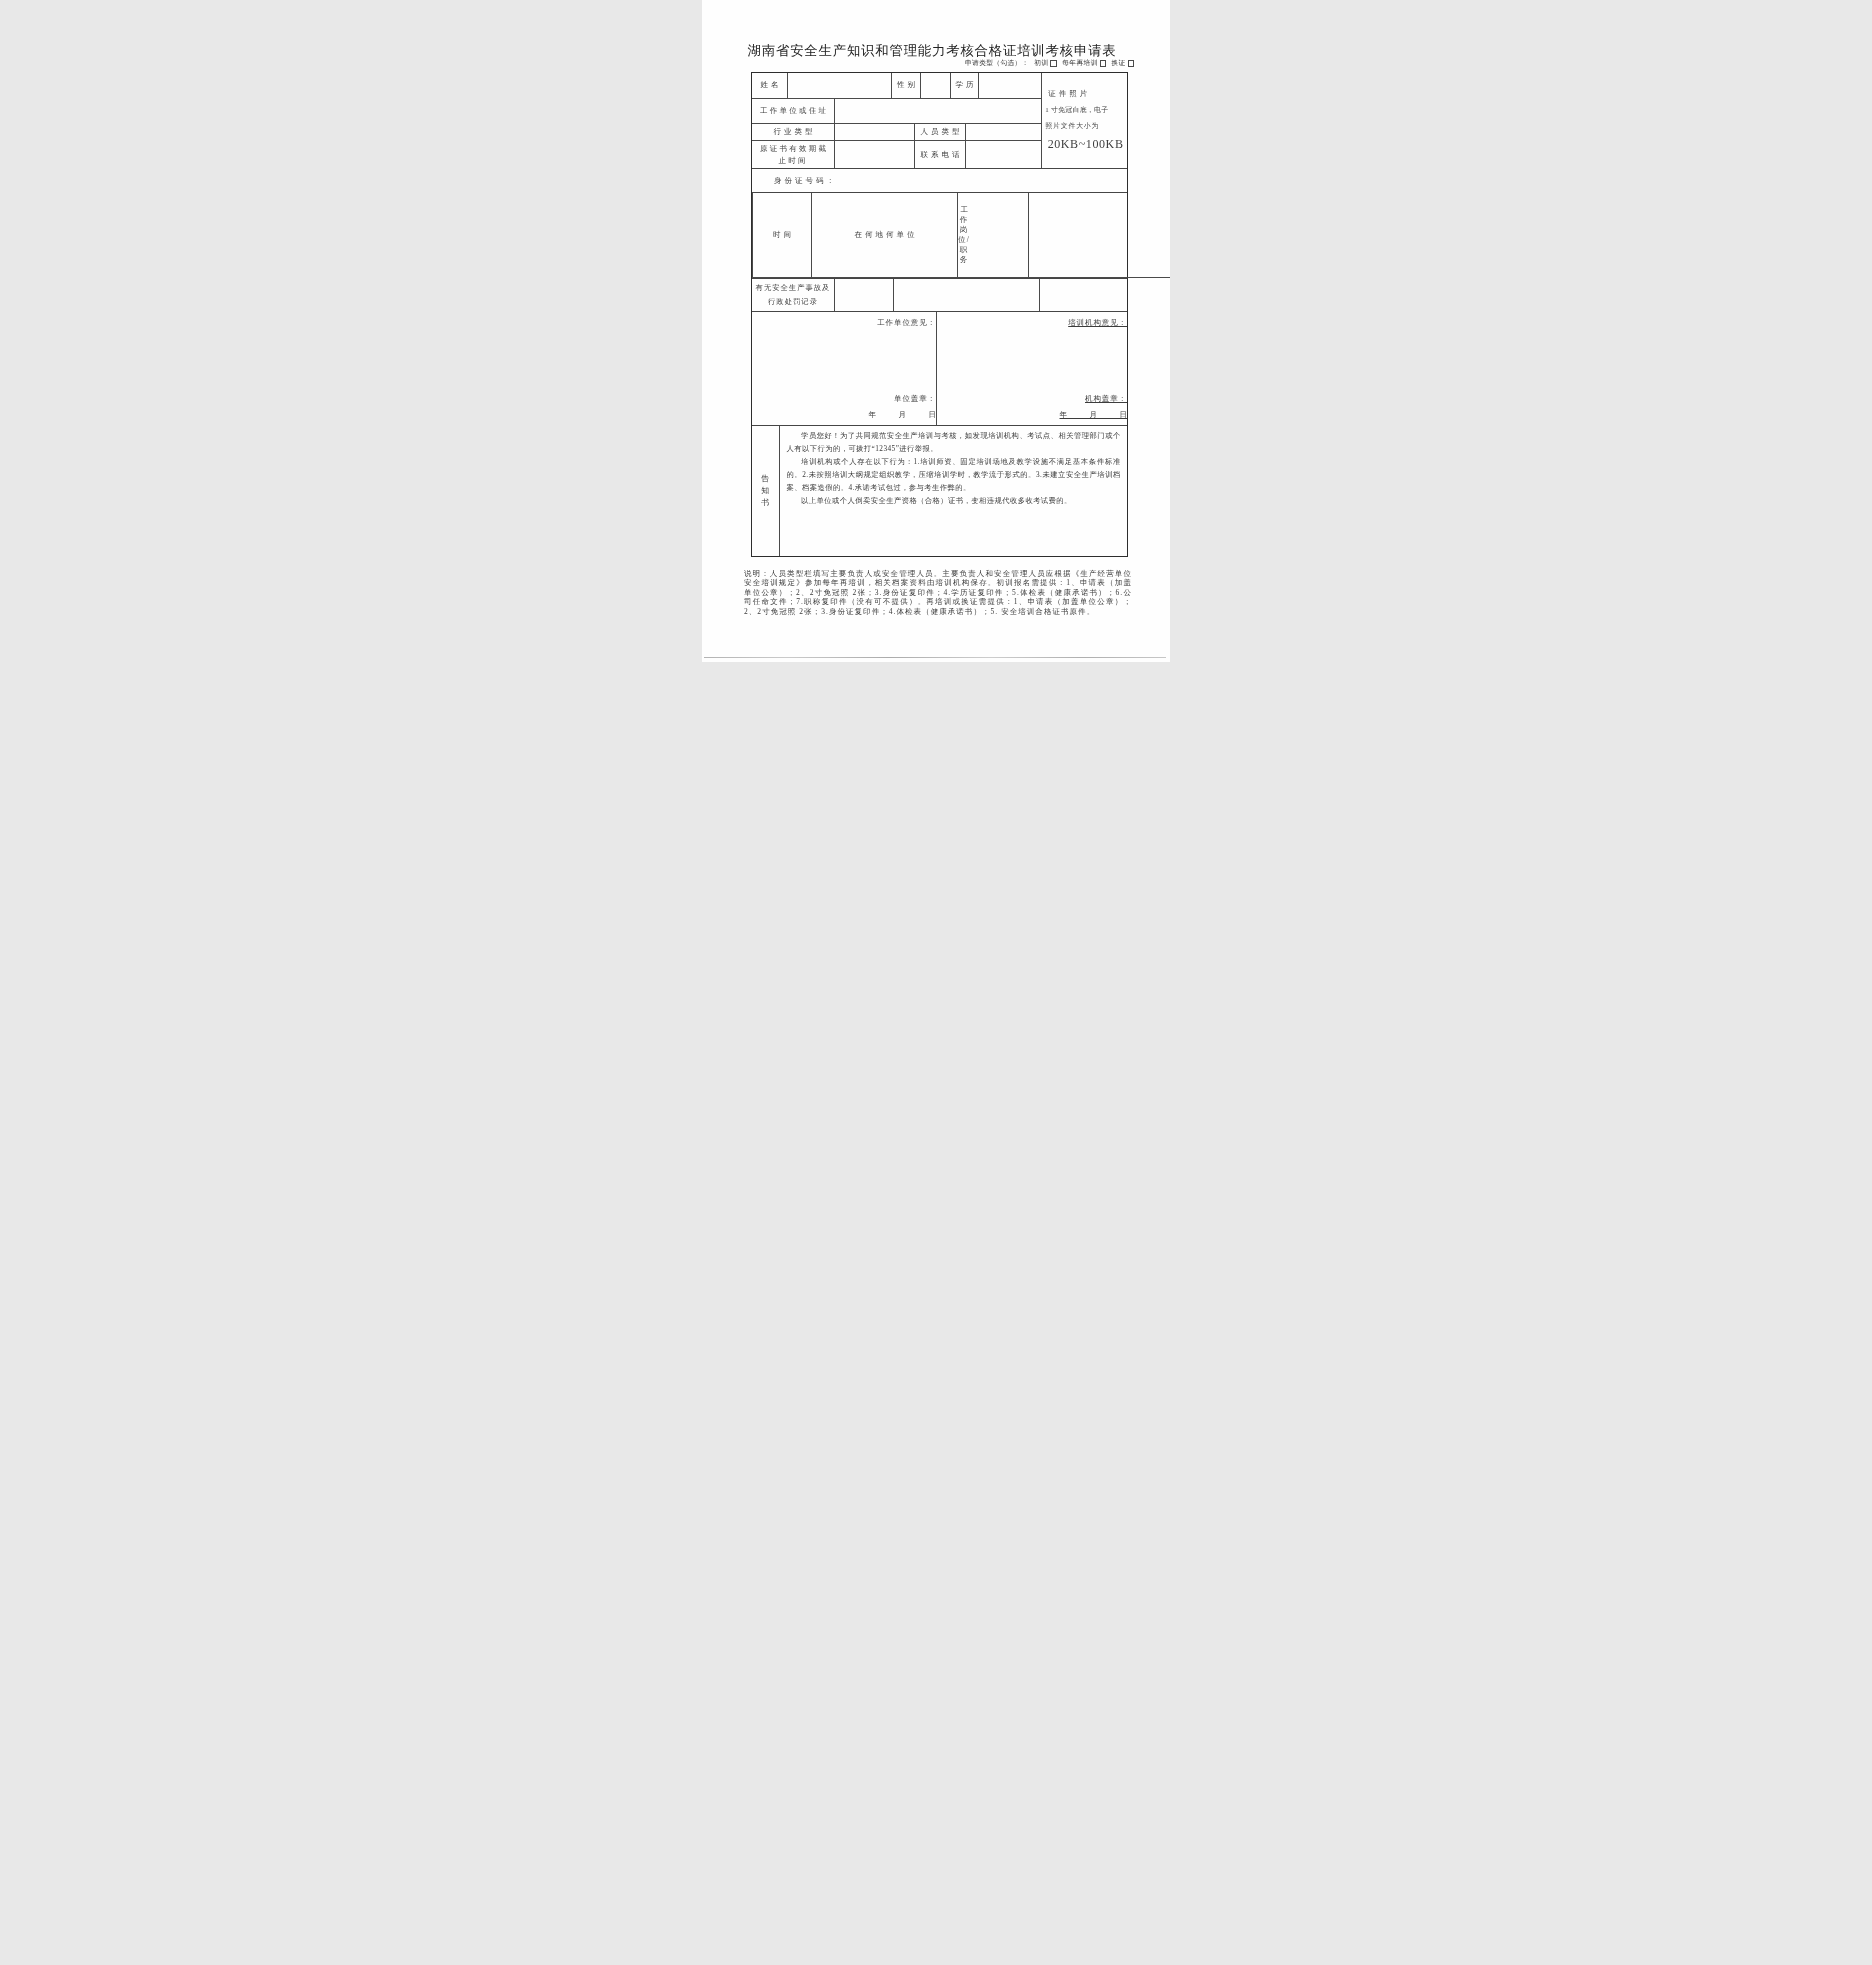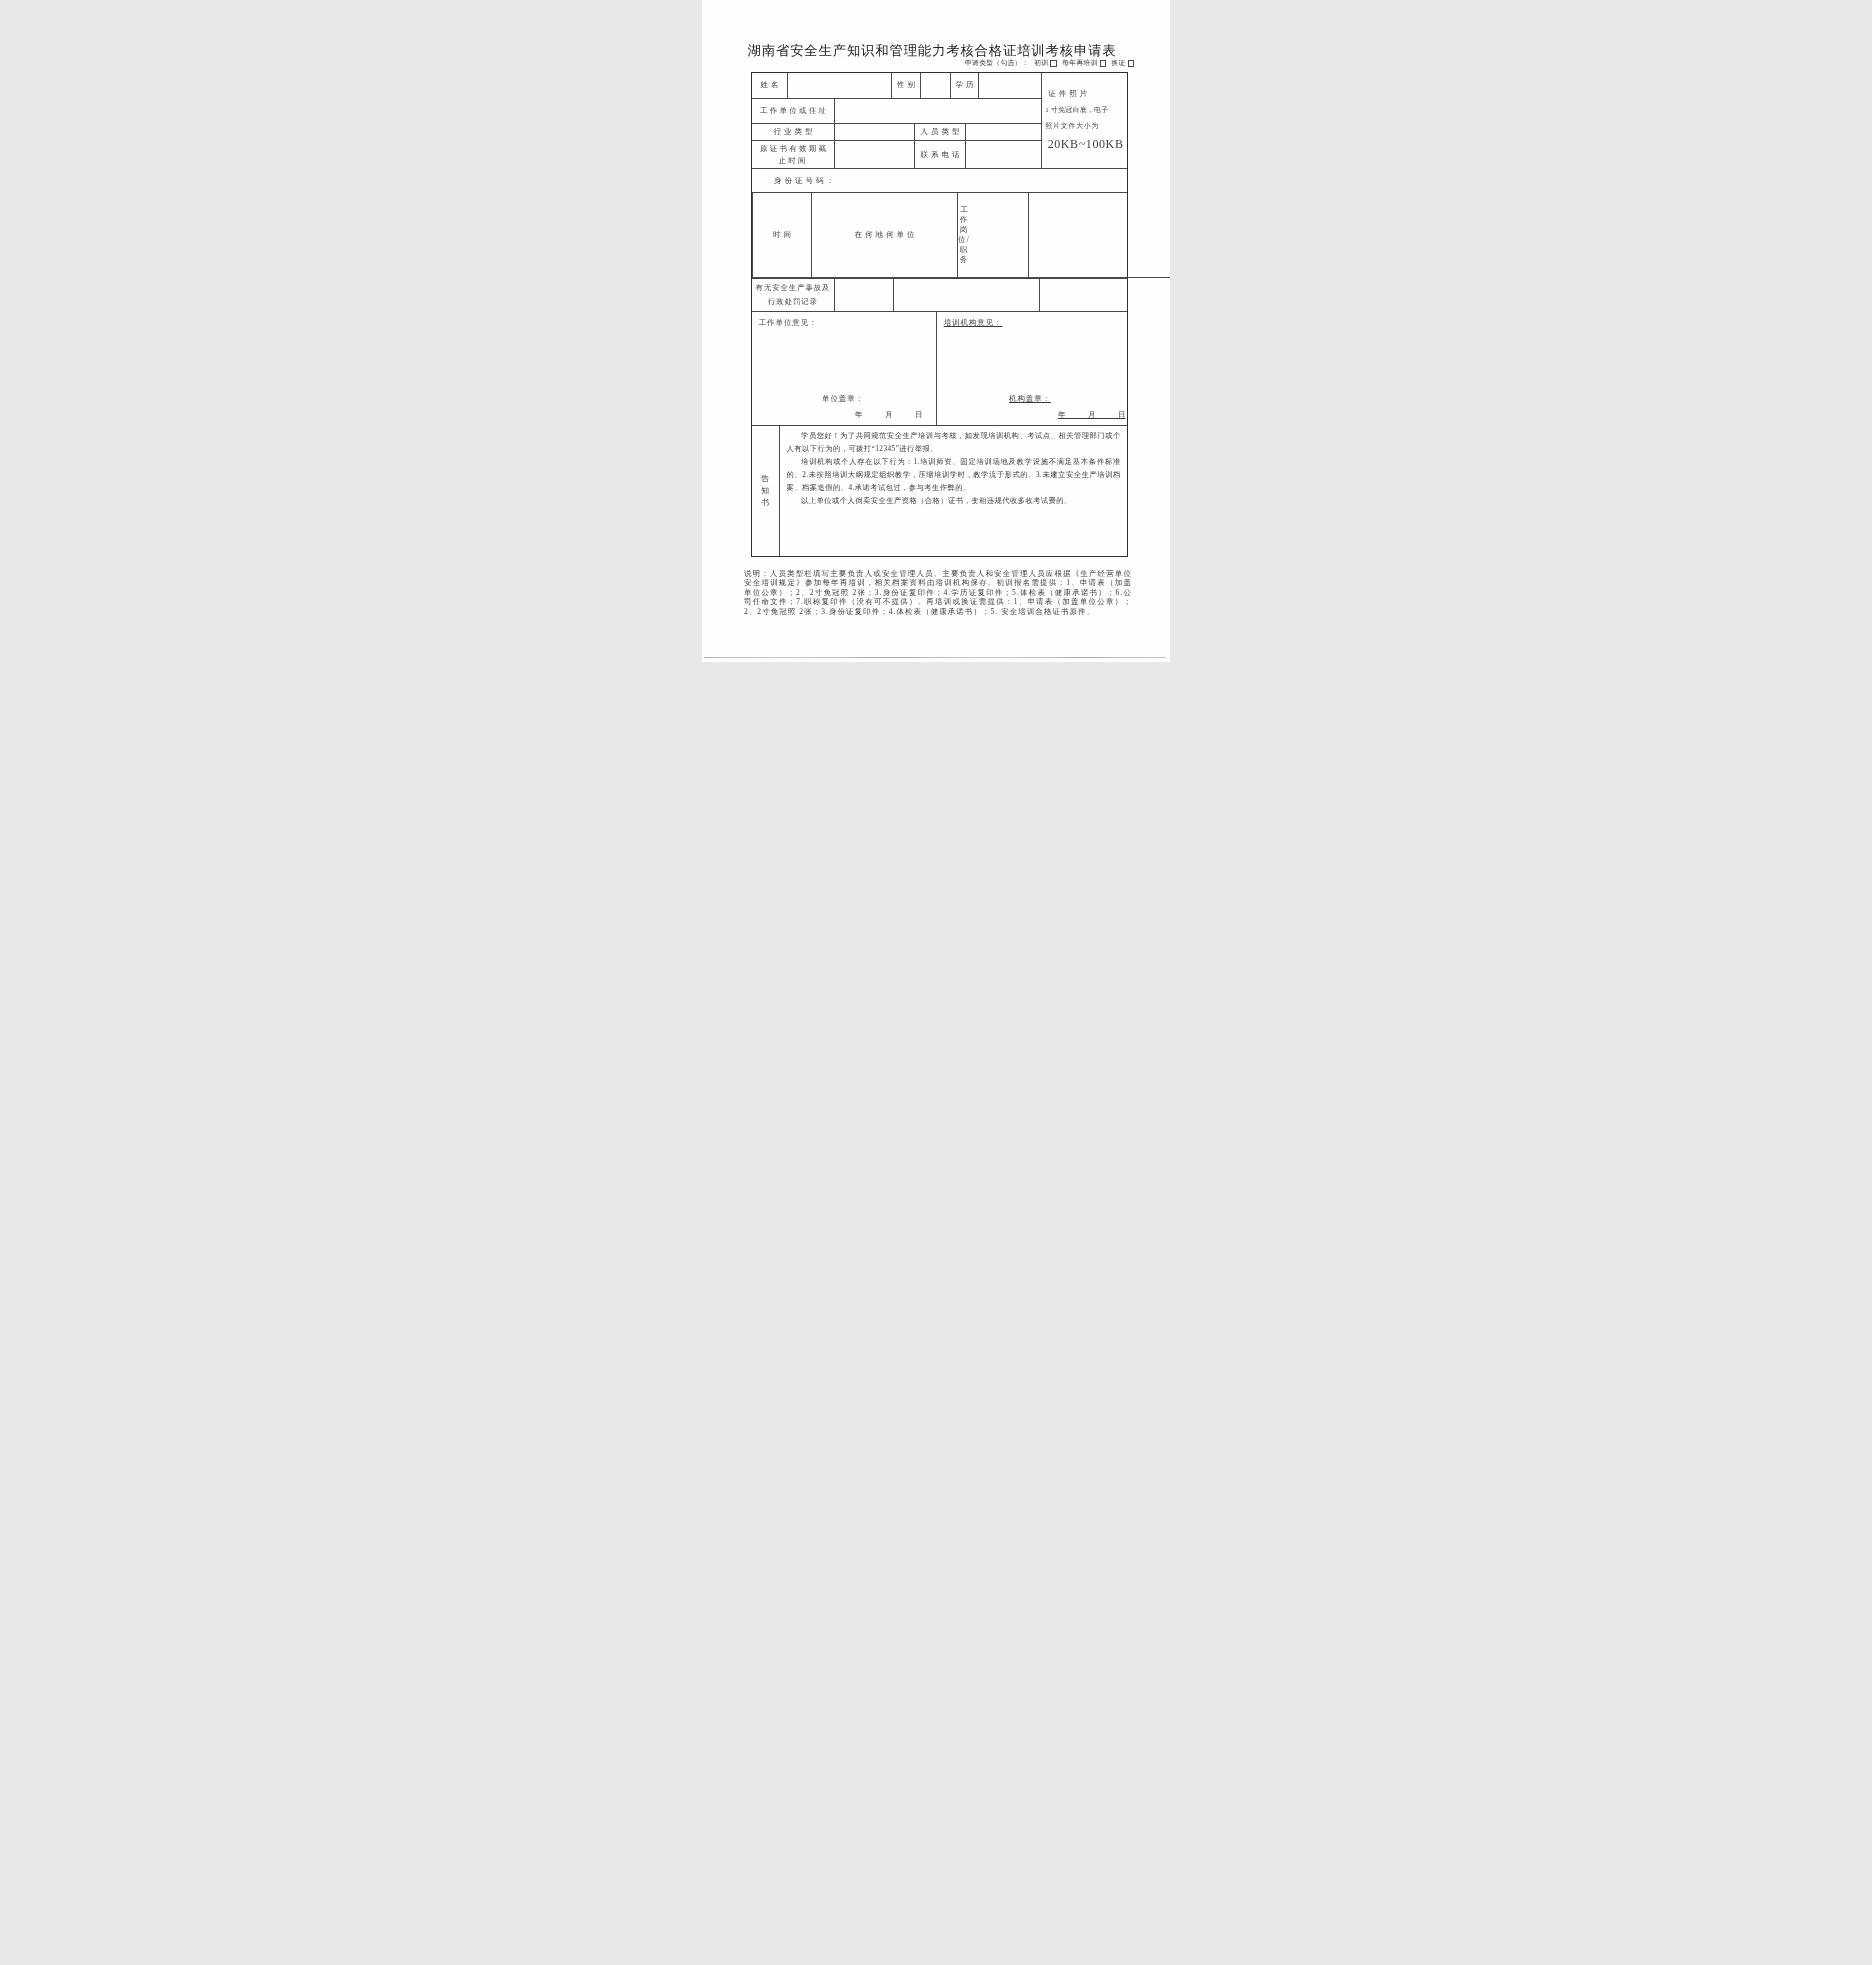--- a/index.html
+++ b/index.html
@@ -60,21 +60,21 @@
   .work-label { width:83px; line-height:23.6px; }
   .work-right { flex:1; display:flex; flex-direction:row; }
   .wrow { display:flex; flex:1; }
   .wc1 { width:59px; } .wc2 { width:146px; } .wc3 { flex:1; }
 
   
   .acc-label { width:83px; font-size:7.3px; letter-spacing:.14em; line-height:14.5px; }
   .acc1 { width:59px; } .acc2 { width:146px; } .acc3 { flex:1; }
 
   
-  .op-row { height:114px; }
+  .op-row { height:114px;text-align:right; }
   .op-cell { display:flex; flex-direction:column; padding:5.5px 0 5.1px 0; }
   .op-left { width:185px; }
   .op-right { flex:1;text-decoration:underline; }
   .op-title { padding-left:6.7px; font-size:7.5px; letter-spacing:.12em; }
   .stamp { font-size:7.5px; letter-spacing:.12em; }
   .dateline { font-size:7.5px; margin-top:6.7px; }
   .op-left  .stamp { margin-left:70px; }
   .op-left  .dateline { margin-left:103px; }
   .op-right .stamp { margin-left:72px; }
   .op-right .dateline { margin-left:121px; }

